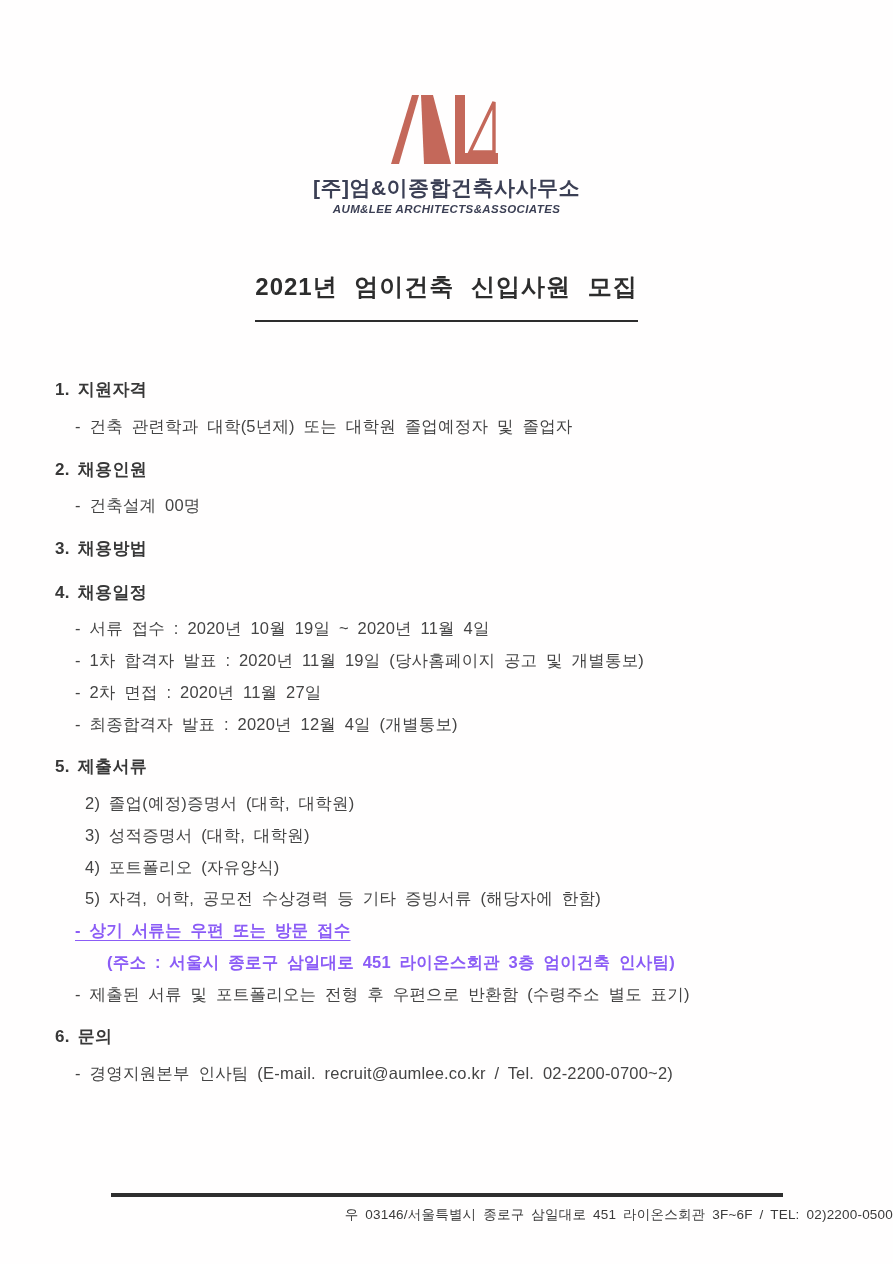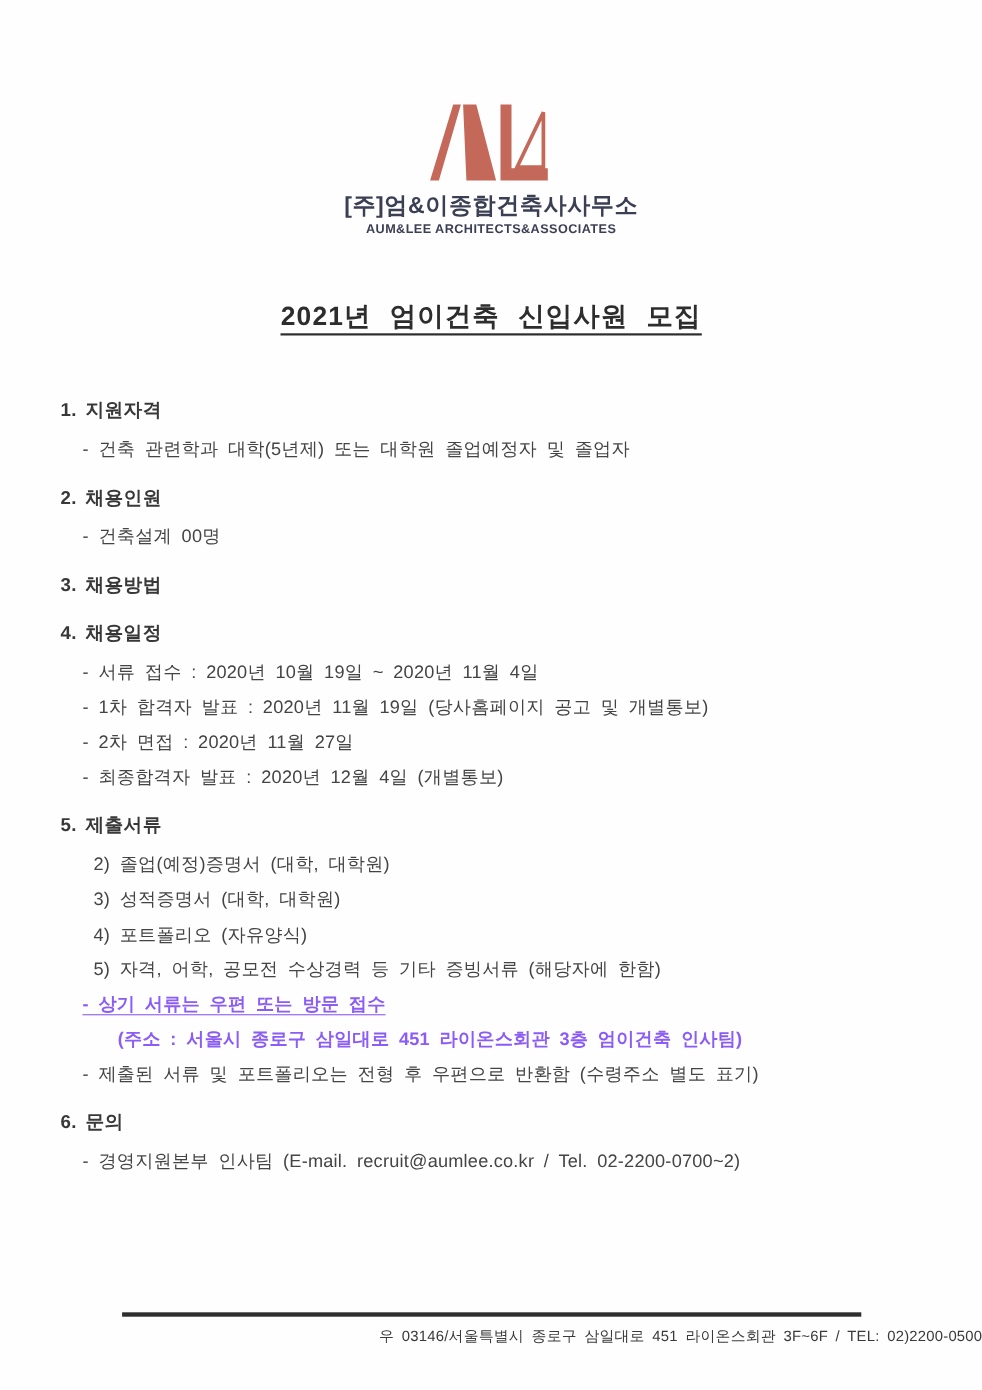--- a/index.html
+++ b/index.html
@@ -38,35 +38,36 @@
     color:var(--name-color);
     letter-spacing:0.5px;
     line-height:1.3;
   }
   .logo-en{
     font-size:11.5px;
     font-weight:bold;
     color:var(--name-color);
     letter-spacing:0.4px;
     margin-top:2px;
+    font-style:italic;
   }
   
   .title-wrap{
     text-align:center;
     margin-top:56px;
   }
   .doc-title{
     display:inline-block;
     font-size:24px;
     font-weight:bold;
     color:#2d2d2d;
     word-spacing:9px;
     letter-spacing:1px;
     border-bottom:2.5px solid #2d2d2d;
-    padding-bottom:0;
+    padding-bottom:17px;
   }
   
   .sections{
     margin-top:56px;
     padding-left:55px;
     padding-right:90px;
   }
   .section{
     margin-bottom:19px;
   }

